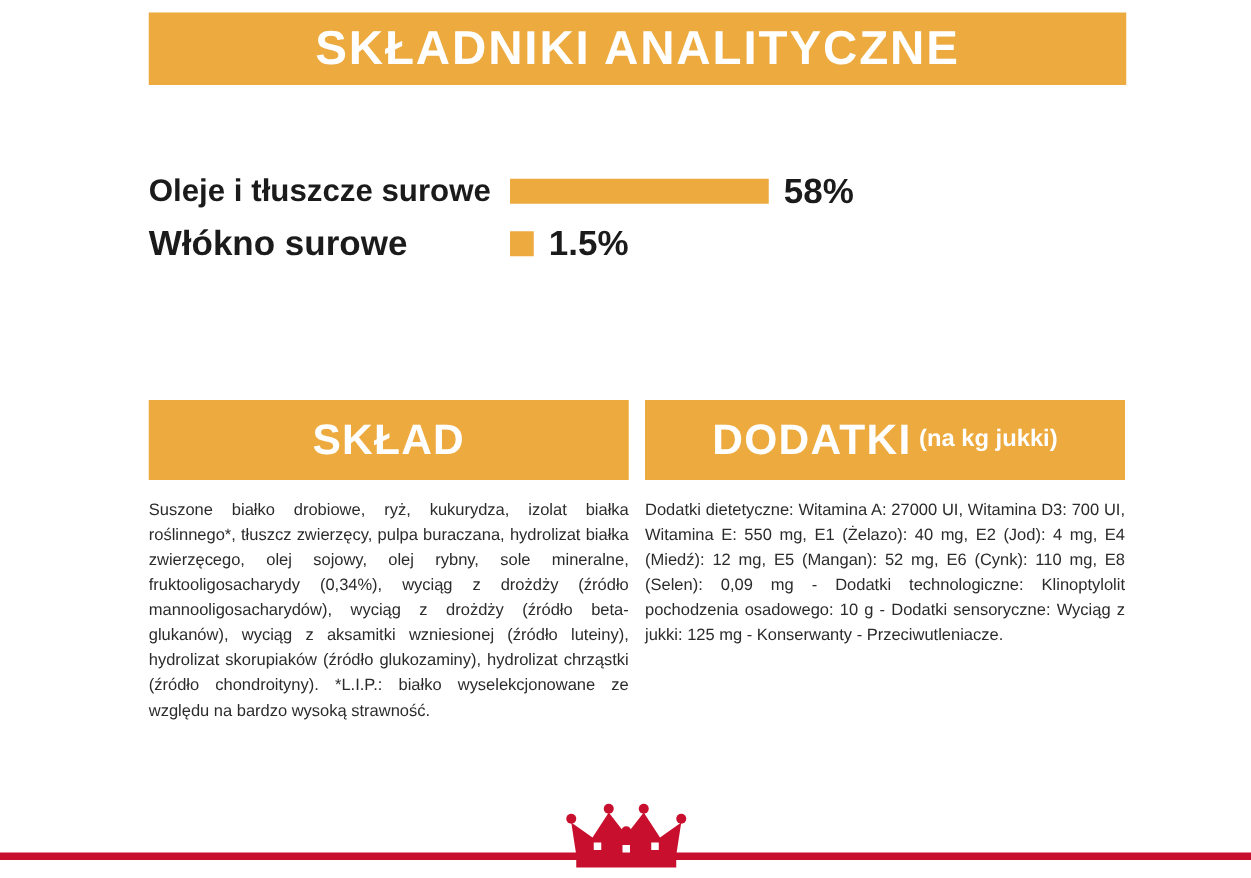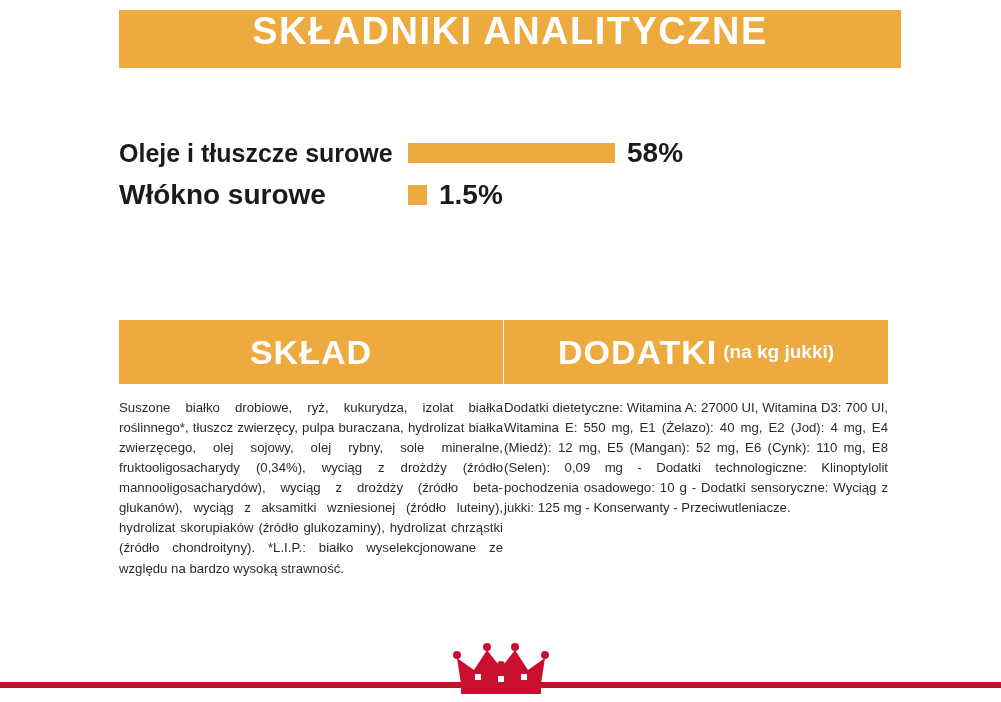--- a/index.html
+++ b/index.html
@@ -23,20 +23,21 @@
 
   
   .banner {
     position: absolute;
     left: 119px;
     top: 10px;
     width: 782px;
     height: 58px;
     background: #edaa3f;
     display: flex;
+    align-items: center;
     justify-content: center;
   }
   .banner-title {
     color: #ffffff;
     font-size: 38px;
     font-weight: bold;
     letter-spacing: 1.5px;
   }
 
   
@@ -91,21 +92,21 @@
   .chart-row.r1 .bar-value { font-size: 28px; }
   .chart-row.r2 .bar-value { font-size: 28px; }
 
   
   .panels {
     position: absolute;
     left: 119px;
     top: 320px;
     width: 782px;
     display: flex;
-    gap: 1px;
+    gap: 13px;
   }
   .panel {
     width: 384px;
   }
   .panel-head {
     background: #edaa3f;
     height: 64px;
     display: flex;
     align-items: center;
     justify-content: center;

